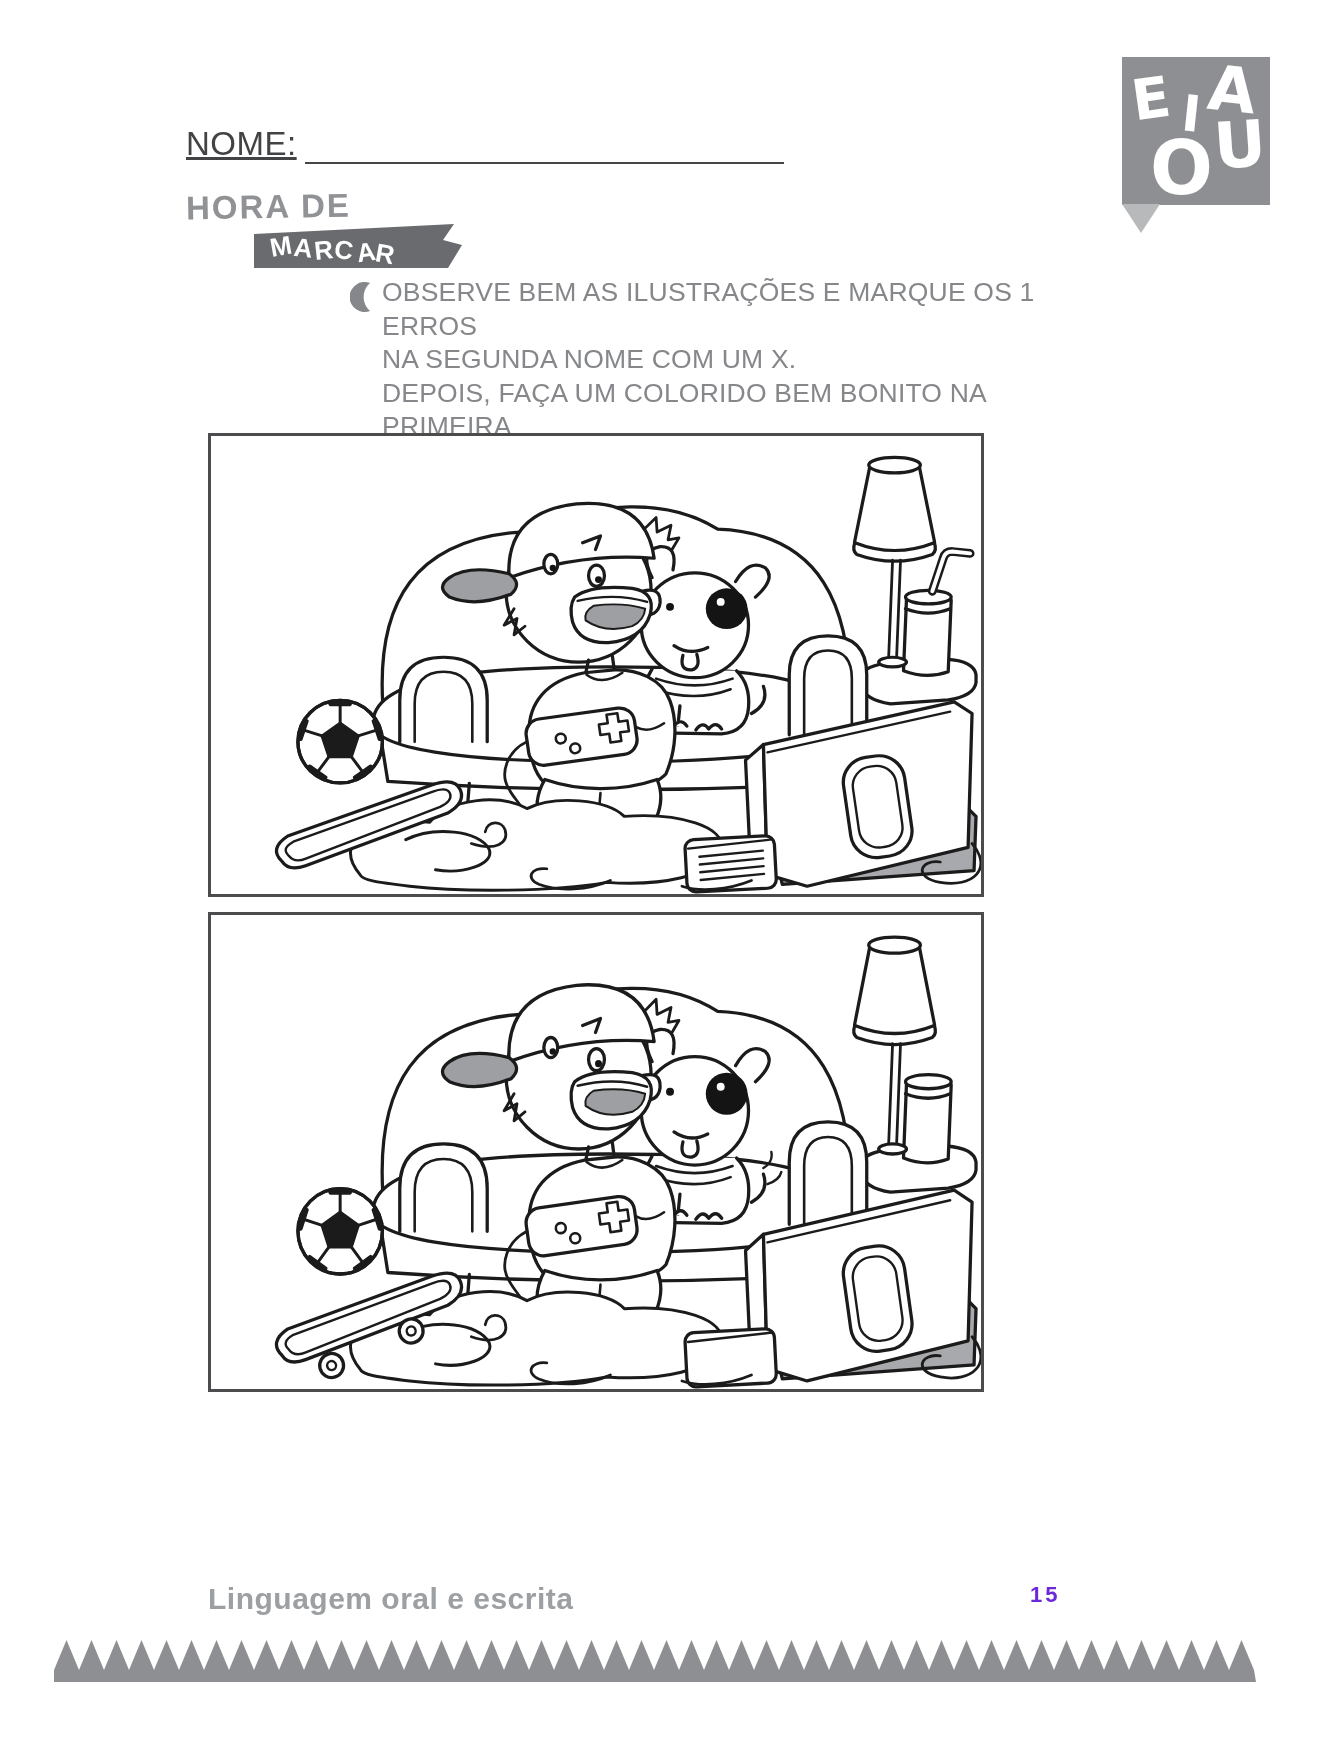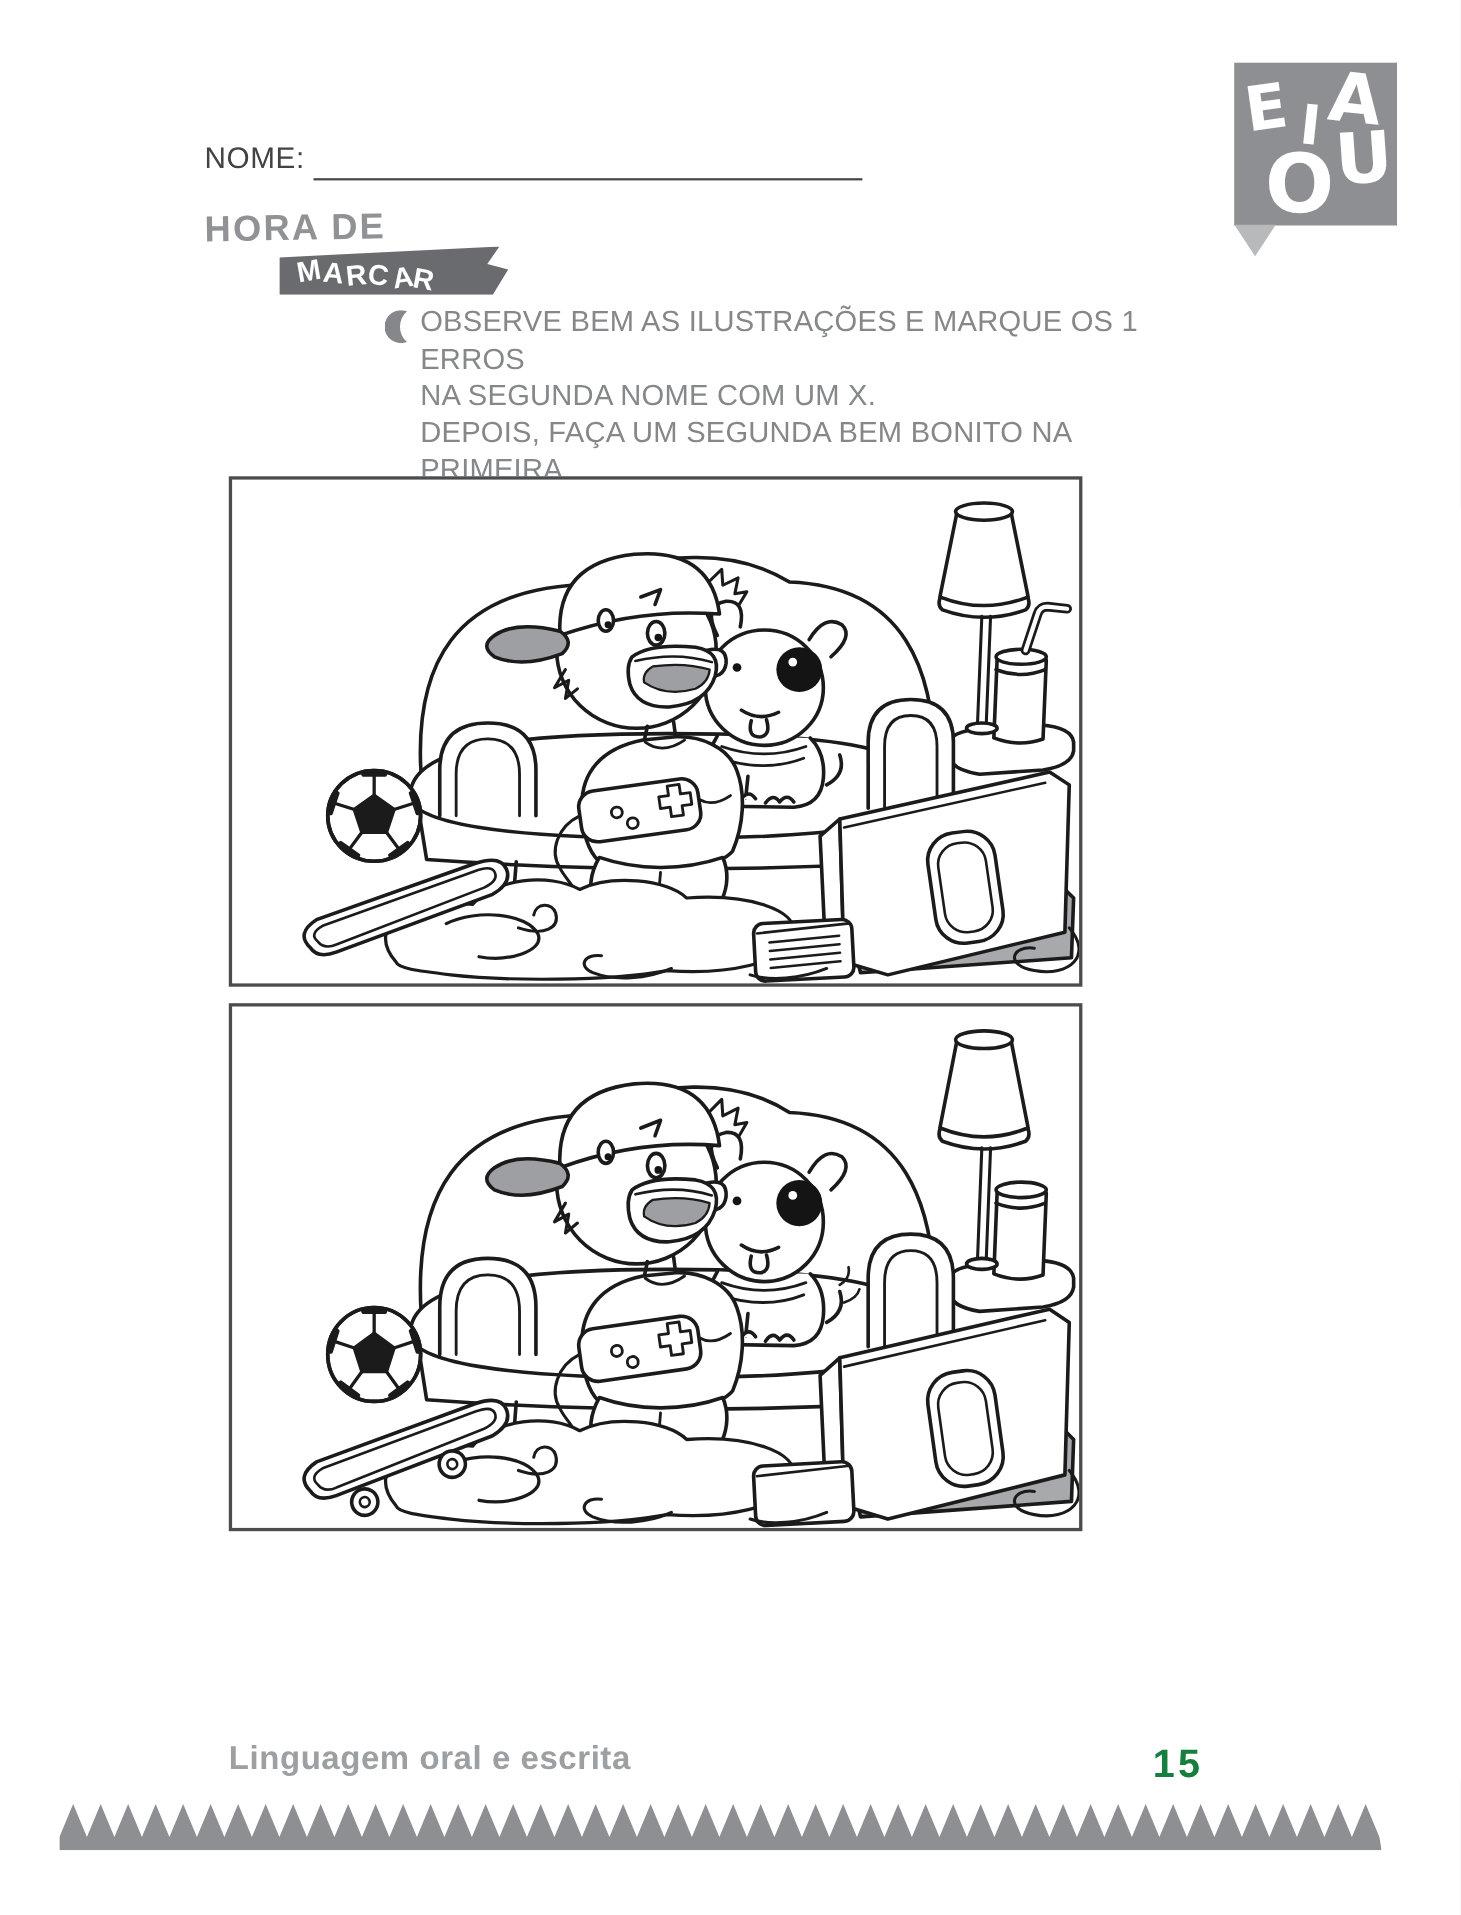--- a/index.html
+++ b/index.html
@@ -3,21 +3,21 @@
 <meta charset="utf-8">
 <style>
   html,body{margin:0;padding:0;background:#e8e8e8;}
   .page{
     position:relative;width:1328px;height:1741px;background:#ffffff;
     font-family:"Liberation Sans", sans-serif;overflow:hidden;margin:0 auto;
   }
   
   .name-row{position:absolute;left:186px;top:124px;width:598px;display:flex;align-items:flex-end;}
   .date-row{position:absolute;left:833px;top:124px;width:282px;display:flex;align-items:flex-end;}
-  .hdr-label{font-size:27px;color:#424345;letter-spacing:.5px;line-height:40px;}
+  .hdr-label{font-size:33px;color:#424345;letter-spacing:.5px;line-height:40px;text-decoration:underline;}
   .uline{border-bottom:2.5px solid #454547;height:36px;flex:1;margin-left:8px;}
   .uline.short{flex:0 0 84px;}
   .slash{font-size:30px;color:#454547;line-height:38px;margin:0 3px;}
   
   .logo{position:absolute;left:1122px;top:57px;width:148px;height:148px;background:#8d8f92;}
   .logo span{position:absolute;color:#fff;font-weight:bold;font-family:"DejaVu Sans",sans-serif;line-height:1;}
   .logo-pointer{position:absolute;left:1122px;top:204px;width:40px;height:30px;}
   
   .kicker{position:absolute;left:186px;top:188px;font-size:33px;font-weight:bold;color:#909295;letter-spacing:2px;transform:rotate(-1deg);}
   .banner{position:absolute;left:254px;top:224px;width:216px;height:44px;}
@@ -26,21 +26,21 @@
   
   .instr-bullet{position:absolute;left:350px;top:282px;width:22px;height:30px;}
   .instr{position:absolute;left:382px;top:276px;width:680px;font-size:26.5px;line-height:33.5px;color:#85878a;letter-spacing:.2px;}
   
   .panel{position:absolute;left:208px;width:776px;border:3px solid #4b4c4e;background:#fff;box-sizing:border-box;}
   #panel-1{top:433px;height:464px;}
   #panel-2{top:912px;height:480px;}
   .panel svg{display:block;width:100%;height:100%;}
   
   .footer-title{position:absolute;left:208px;top:1582px;font-size:30px;font-weight:bold;color:#9ca0a3;letter-spacing:.5px;}
-  .footer-page{position:absolute;left:1030px;top:1582px;width:82px;text-align:center;font-size:36px;font-weight:bold;color:#15803d;letter-spacing:3px;}
+  .footer-page{position:absolute;left:1030px;top:1582px;width:82px;text-align:left;font-size:22px;font-weight:bold;color:#6d28d9;letter-spacing:3px;}
   .zigzag{position:absolute;left:54px;top:1636px;width:1202px;height:46px;}
 </style>
 </head>
 <body>
 
 <div class="page">
 
   <div class="name-row">
     <span class="hdr-label">NOME:</span>
     <div class="uline"></div>
@@ -68,21 +68,21 @@
   </div>
 
   <div class="instr-bullet">
     <svg viewBox="0 0 22 30">
         <path d="M20,1 A15,15 0 1 0 20,29 A18.5,18.5 0 0 1 20,1 Z" fill="#85878a"></path>
       </svg>
   </div>
   <div class="instr" id="instr">
       <div>OBSERVE BEM AS ILUSTRAÇÕES E MARQUE OS 1 ERROS</div>
       <div>NA SEGUNDA NOME COM UM X.</div>
-      <div>DEPOIS, FAÇA UM SEGUNDA BEM BONITO NA PRIMEIRA</div>
+      <div>DEPOIS, FAÇA UM COLORIDO BEM BONITO NA PRIMEIRA</div>
       <div>CENA.</div>
     </div>
 
   <div class="panel" id="panel-1">
 <svg viewBox="0 0 775 472" preserveAspectRatio="none">
 <defs>
           <clipPath id="bc0">
             <circle cx="130" cy="315" r="42.5"></circle>
           </clipPath>
         </defs>

